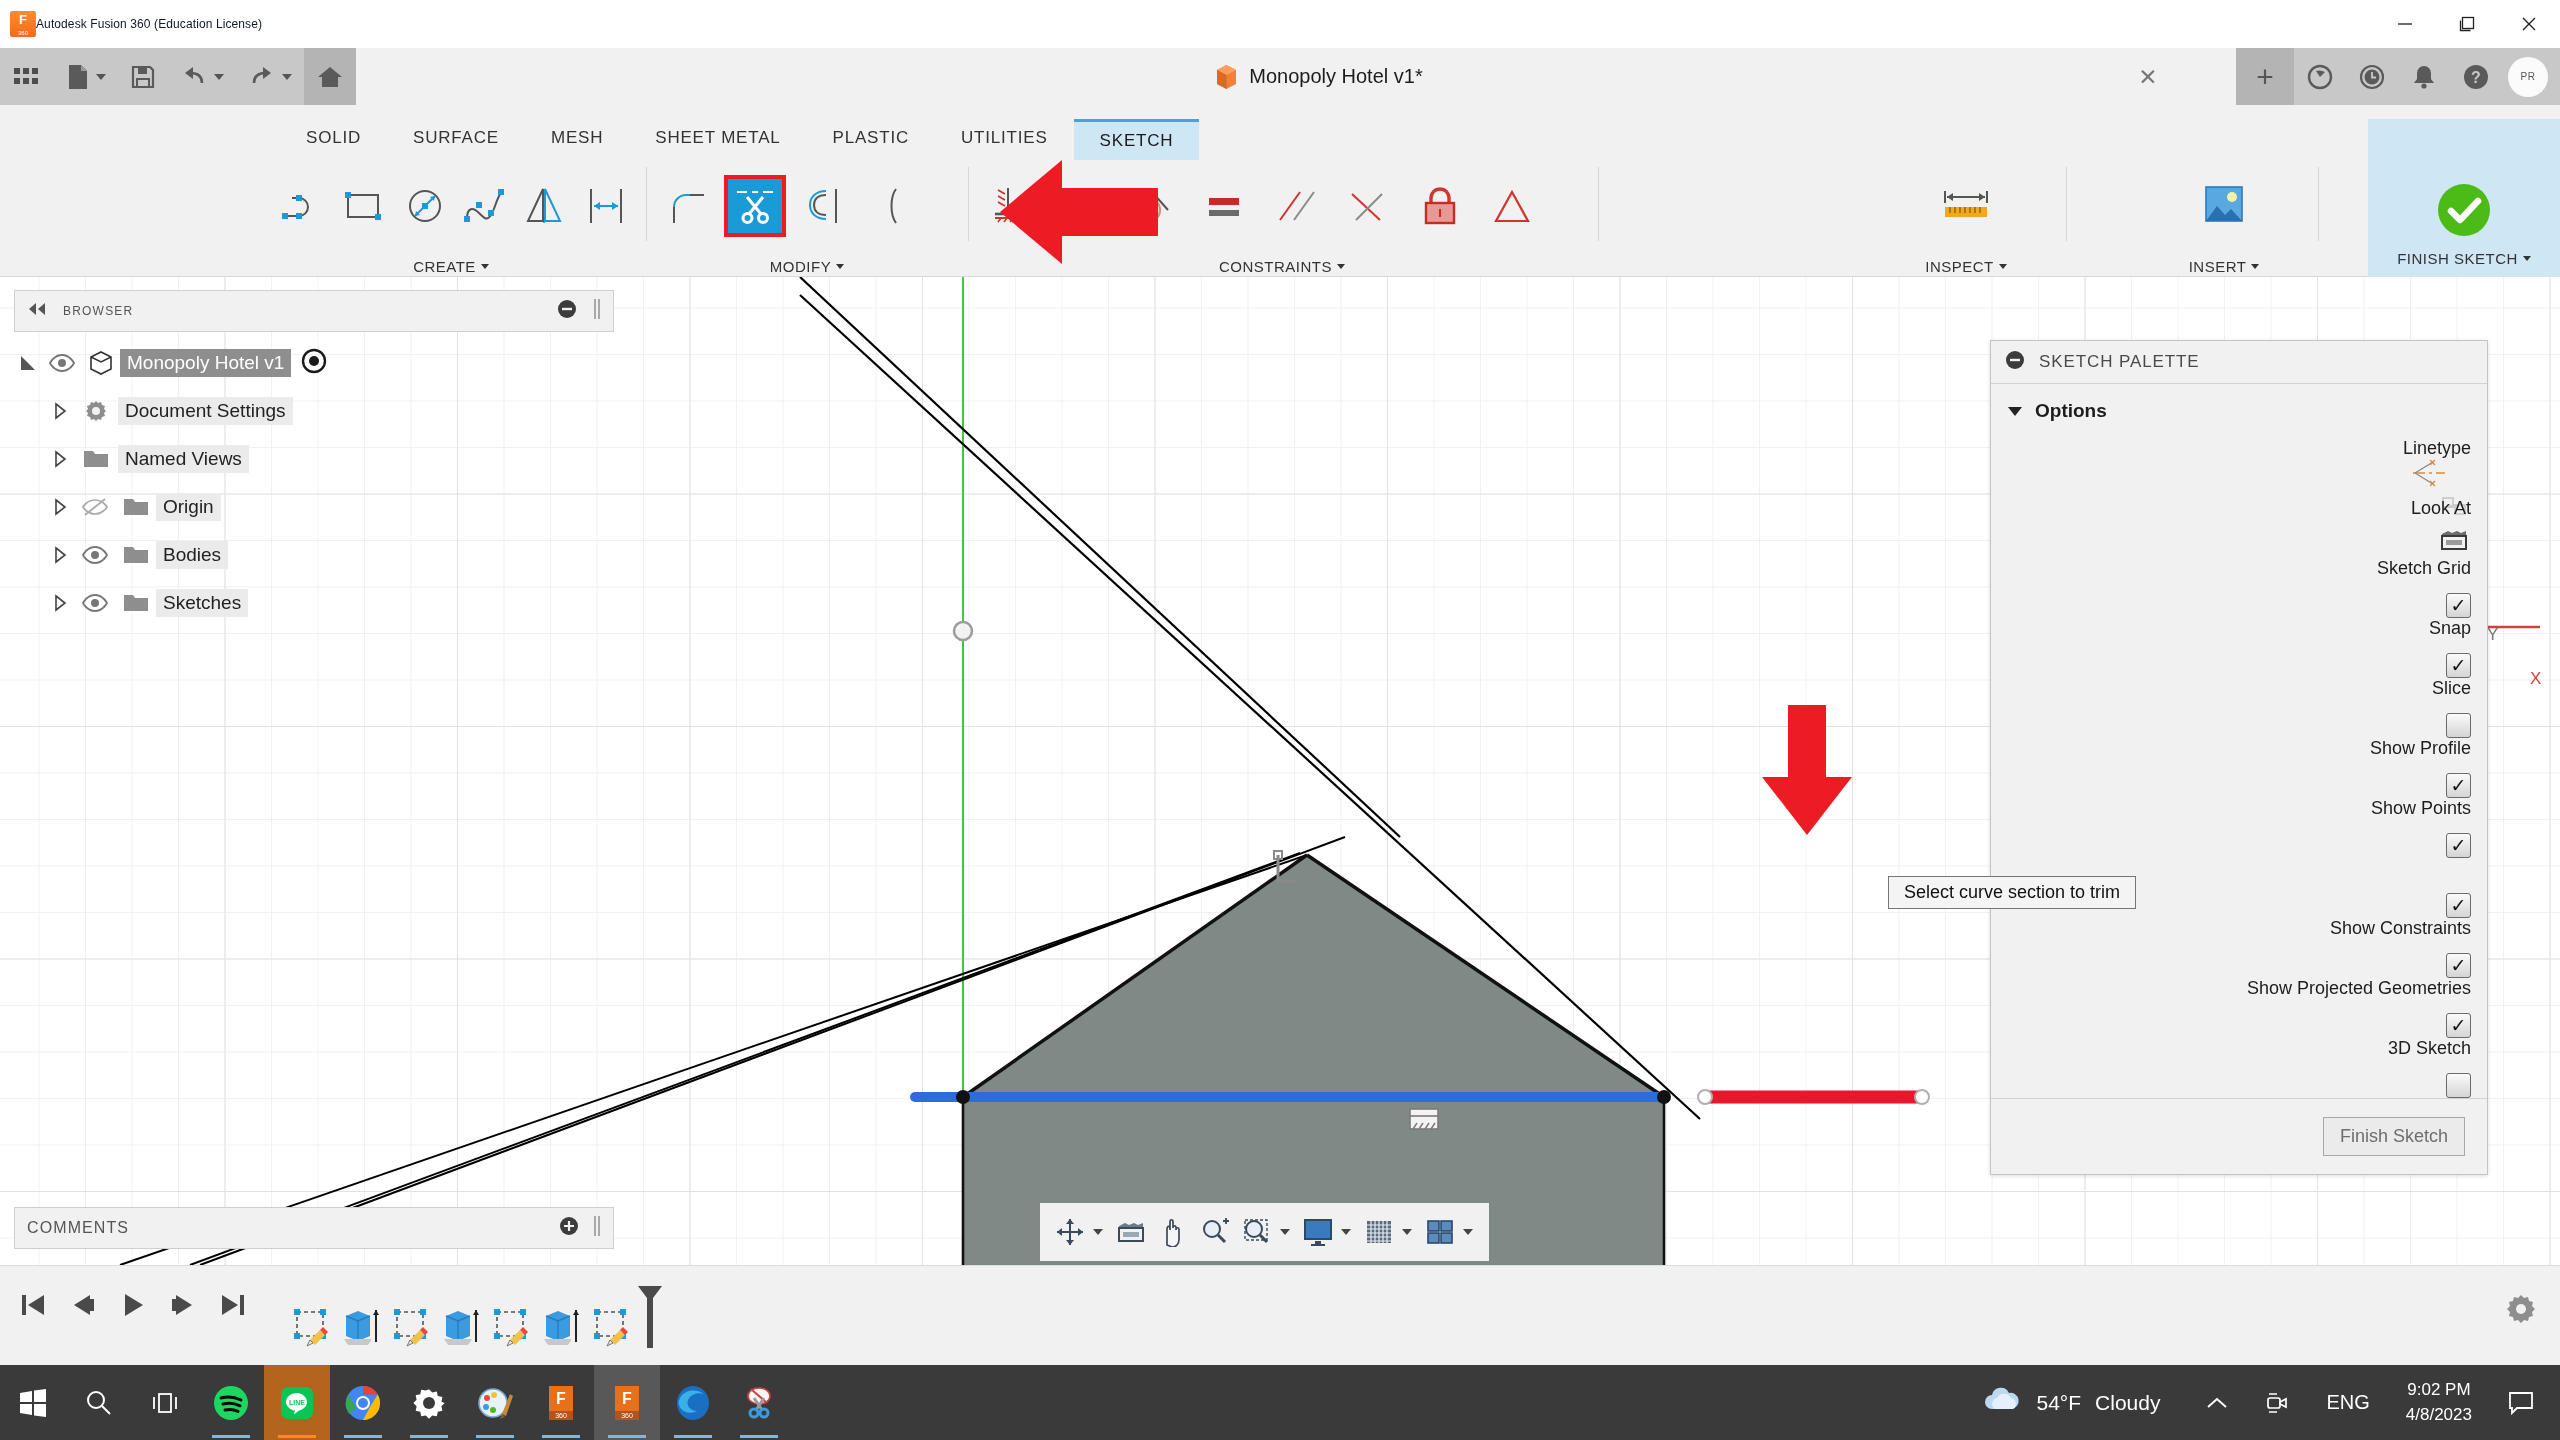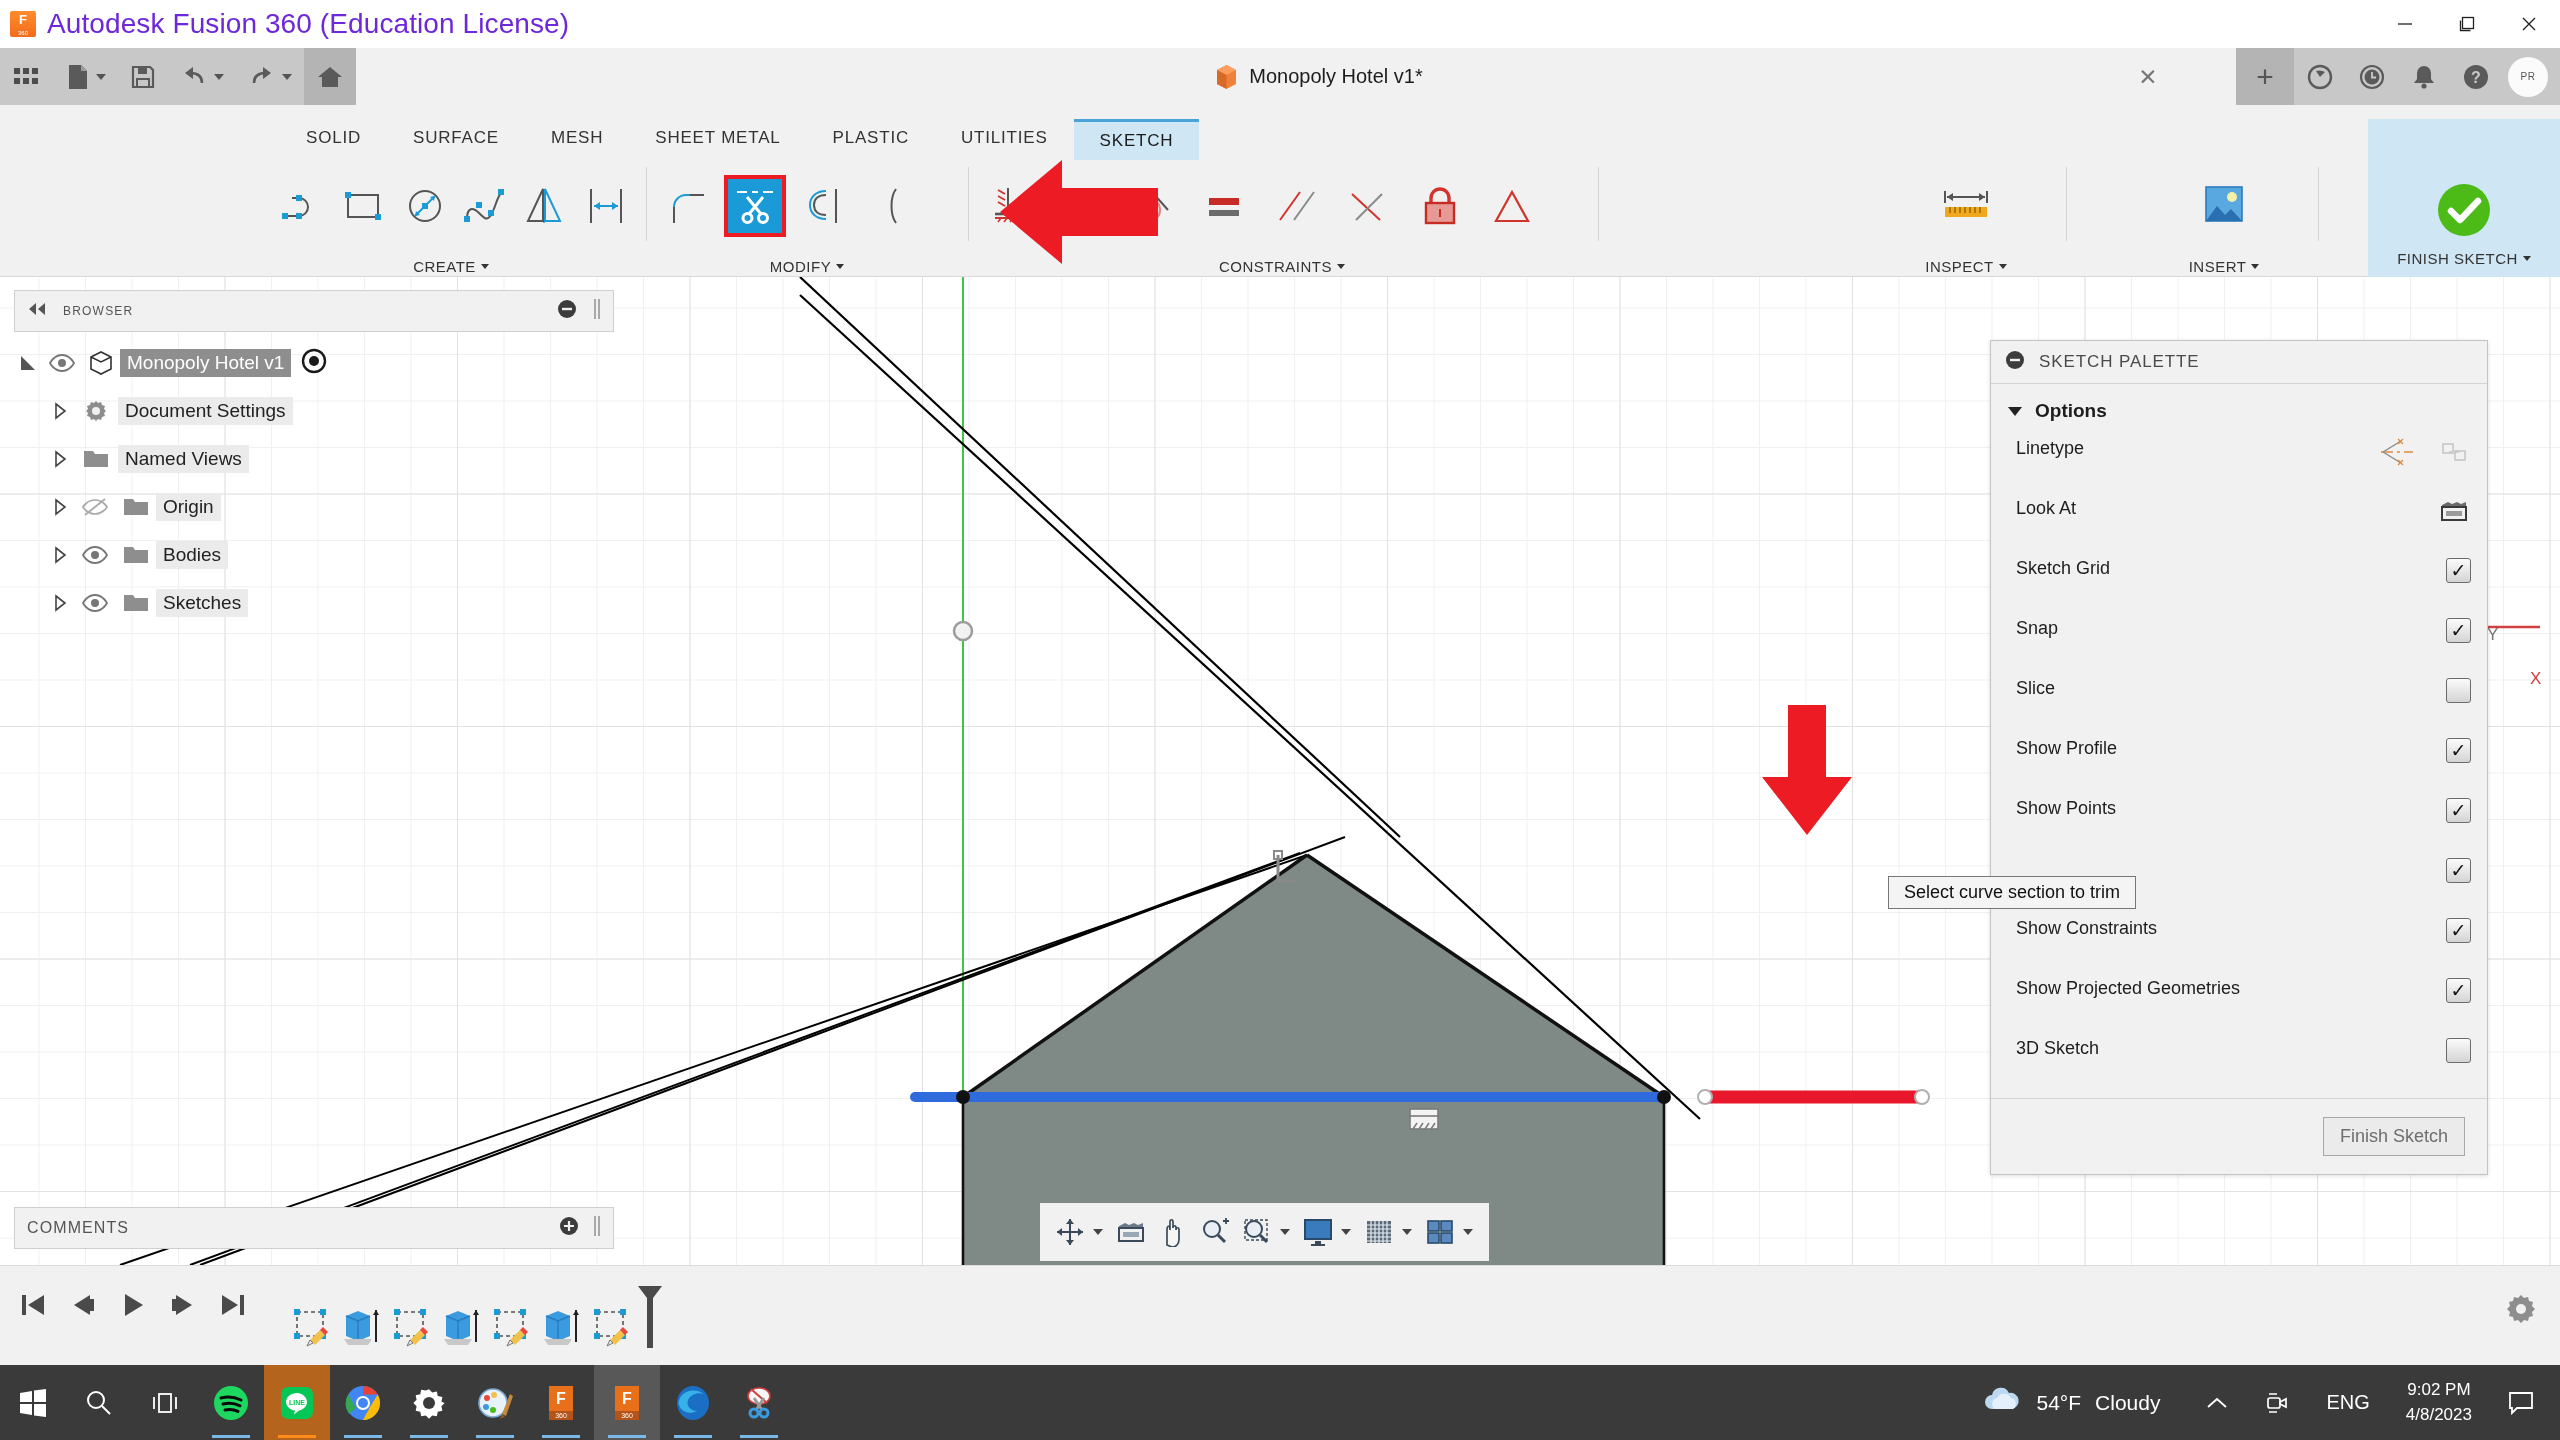--- a/index.html
+++ b/index.html
@@ -23,21 +23,21 @@
   }
   .title-logo::before {
     content: "F"; position: absolute; left: 0; right: 0; top: 1px;
     font: bold 13px "Liberation Sans", sans-serif; color: #fff; text-align: center;
   }
   .title-logo::after {
     content: "360"; position: absolute; left: 0; right: 0; bottom: 1px;
     font: 6px "Liberation Sans", sans-serif; color: #fff; text-align: center;
   }
   .title-text {
-    margin-left: 11px; font-size: 28px; color: #6d28d9; letter-spacing: .1px;
+    font-size: 12px; color: #0f172a; letter-spacing: .1px;
   }
   .win-ctrls { position: absolute; right: 0; top: 0; height: 48px; display: flex; }
   .win-btn {
     width: 62px; height: 48px; display: flex; align-items: center; justify-content: center;
     color: #222; font-size: 19px; line-height: 1;
   }
 
   
   .qa-row {
     position: absolute; top: 48px; left: 0; width: 2560px; height: 57px;
@@ -177,22 +177,22 @@
   .pal-hdr {
     height: 43px; display: flex; align-items: center; gap: 14px; padding: 0 14px;
     border-bottom: 1px solid #d2d2d2;
   }
   .pal-title { font-size: 17px; color: #4a4a4a; letter-spacing: .9px; }
   .pal-sect {
     height: 54px; display: flex; align-items: center; gap: 12px; padding: 0 16px;
     font-size: 19px; font-weight: bold; color: #1d1d1d;
   }
   .pal-row {
-    height: 60px; display: flex; align-items: flex-start; padding: 0 16px 0 25px;
-    font-size: 18px; color: #1d1d1d;
+    height: 60px; display: flex; align-items: flex-end; padding: 0 16px 0 25px;
+    font-size: 18px; color: #1d1d1d; flex-direction: column;
   }
   .pal-row .lbl { flex: 1; }
   .cbx {
     width: 25px; height: 25px; border: 1px solid #6b6b6b; border-radius: 3px;
     background: linear-gradient(180deg,#fbfbfb 0%, #d4d4d4 100%);
     display: flex; align-items: center; justify-content: center;
     font-size: 19px; color: #111; line-height: 1;
   }
   .pal-ftr {
     height: 76px; border-top: 1px solid #d2d2d2; display: flex;

